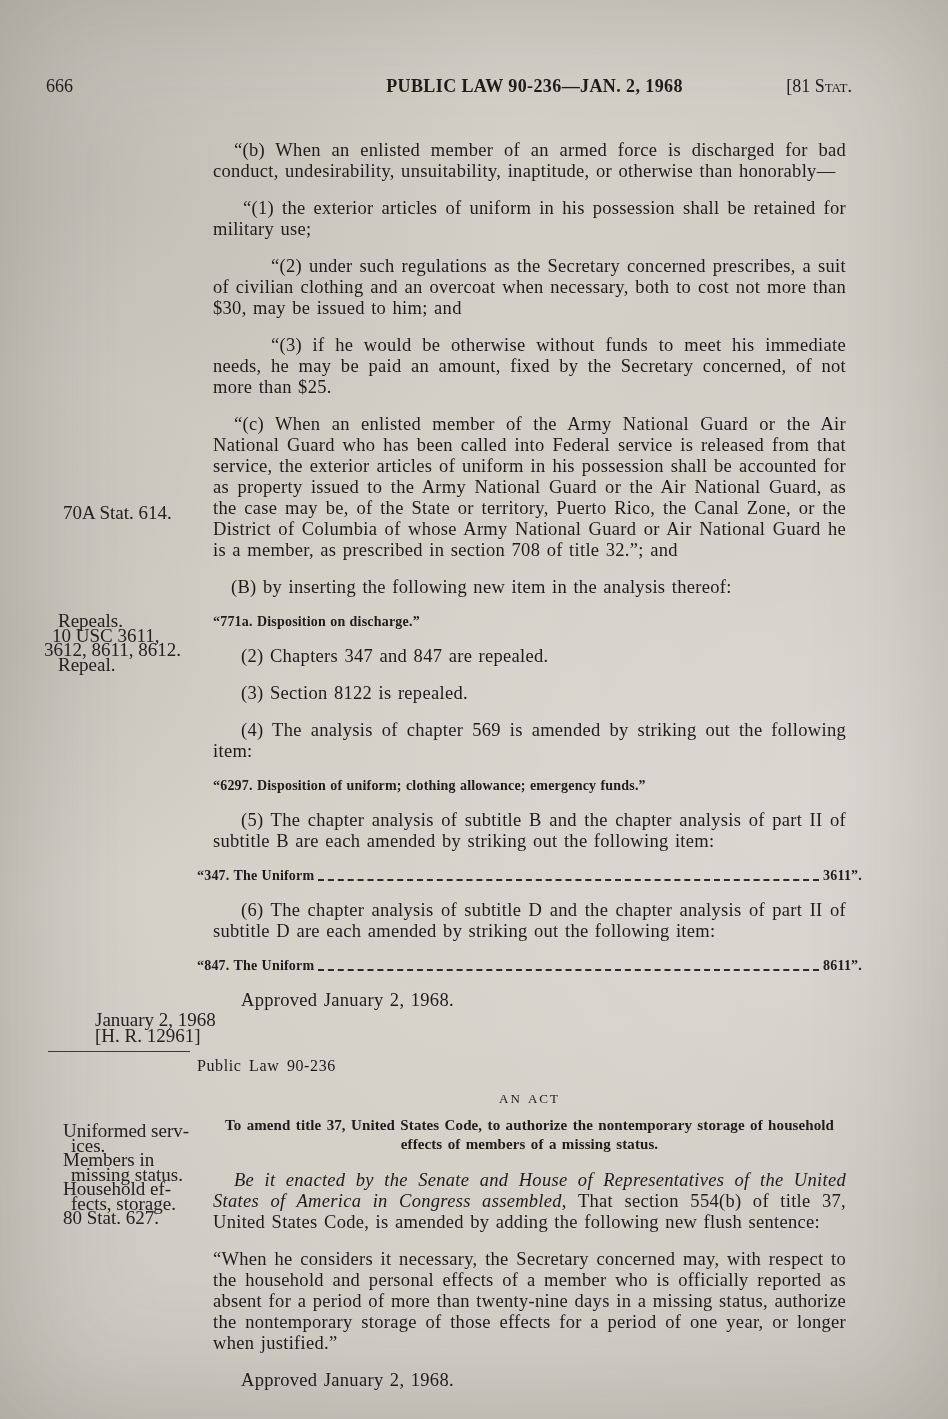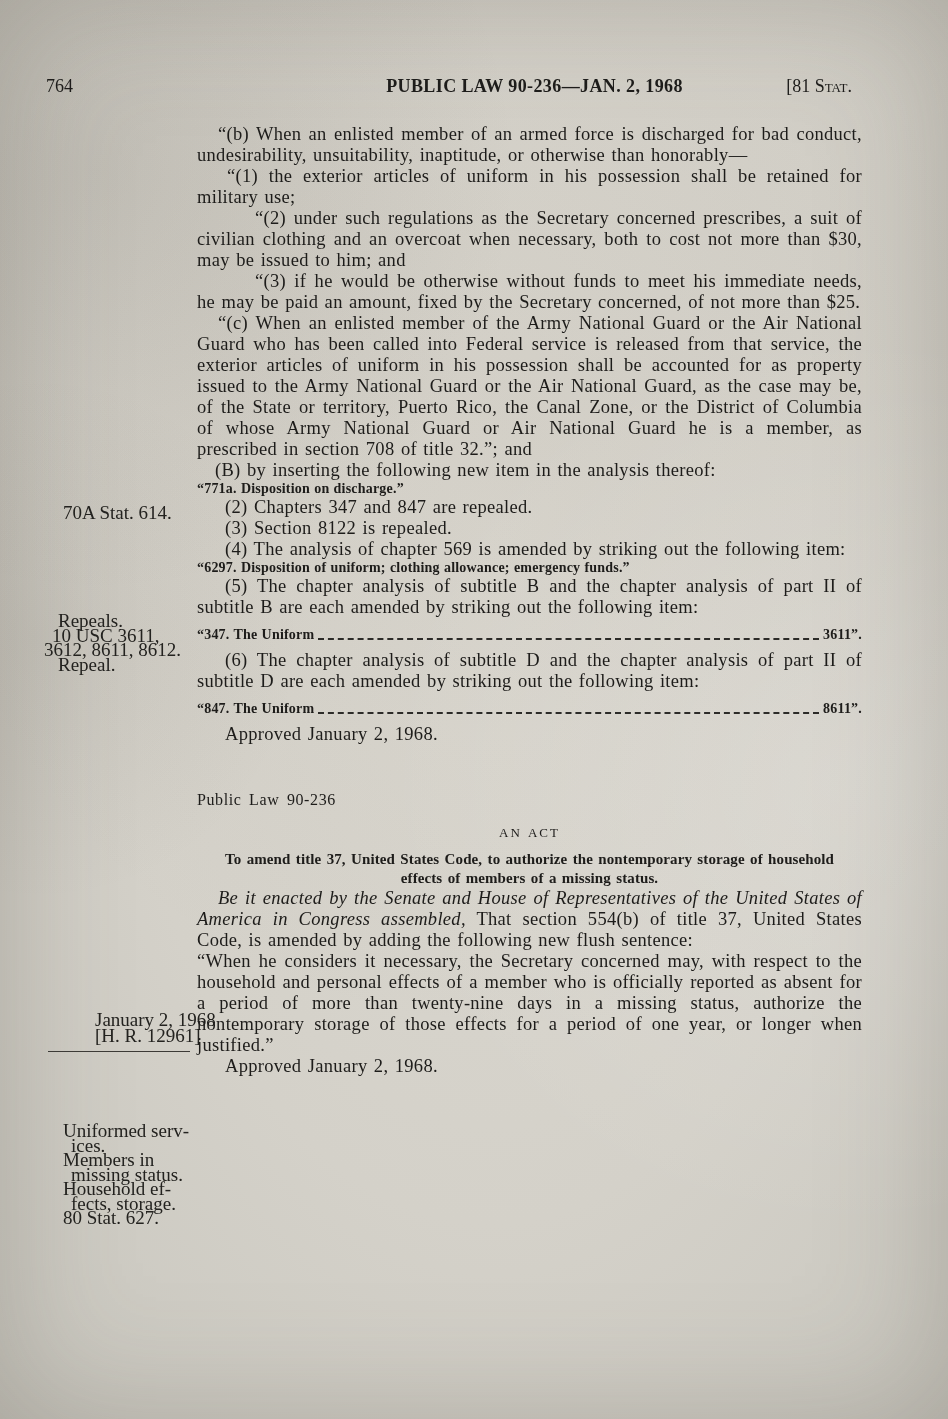--- a/index.html
+++ b/index.html
@@ -29,21 +29,21 @@
   .running-title{position:absolute;left:203px;top:0;width:663px;text-align:center;
     font-weight:bold;font-size:18px;letter-spacing:0.4px;}
   .stat-vol{position:absolute;right:96px;top:0;font-size:18px;font-variant:small-caps;}
 
   
   .body-col{
     position:absolute;top:124px;left:197px;width:665px;
     font-size:18.5px;line-height:21px;text-align:justify;
     letter-spacing:0.3px;word-spacing:1.5px;
   }
-  .body-col p{margin:0;}
+  .body-col p{margin:16px;}
   .i21{text-indent:21px;}
   .i28{text-indent:28px;}
   .sub1{margin-left:28px;text-indent:30px;}
   .deep{text-indent:58px;}
   .itemB{margin-left:40px;text-indent:18px;margin-top:6px;}
   .small-item{
     font-size:14px;font-weight:bold;line-height:16px;
     margin:9px 0 7px;text-align:left;text-indent:0;
     letter-spacing:0.2px;word-spacing:0.5px;
   }
@@ -71,21 +71,21 @@
   .margin-rule{position:absolute;left:48px;top:1051px;width:142px;border-top:1.5px solid #3c3a36;}
   .note-services{left:63px;top:1105px;line-height:14.5px;margin-top:19px;}
 </style>
 </head>
 <body>
 
 <div class="page">
   <div class="ghost"></div>
 
   <header class="page-header">
-    <span class="page-num">764</span>
+    <span class="page-num">666</span>
     <span class="running-title">PUBLIC LAW 90-236—JAN. 2, 1968</span>
     <span class="stat-vol">[81 Stat.</span>
   </header>
 
   <aside class="mnote note-stat614">70A Stat. 614.</aside>
 
   <aside class="mnote note-repeals">
     <div class="ml ind1">Repeals.</div>
     <div class="ml ind05">10 USC 3611,</div>
     <div class="ml">3612, 8611, 8612.</div>

